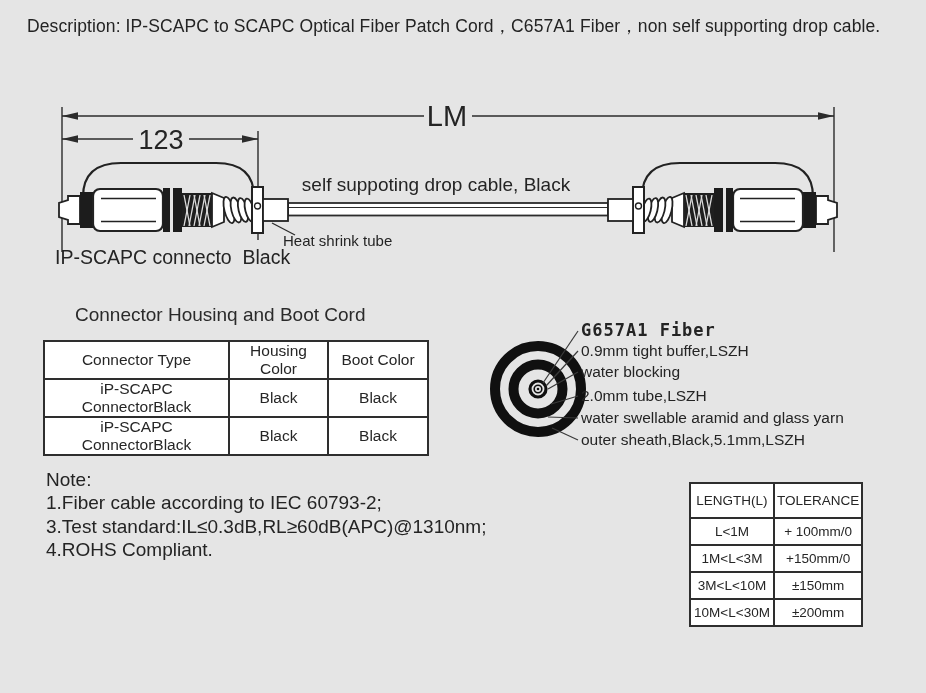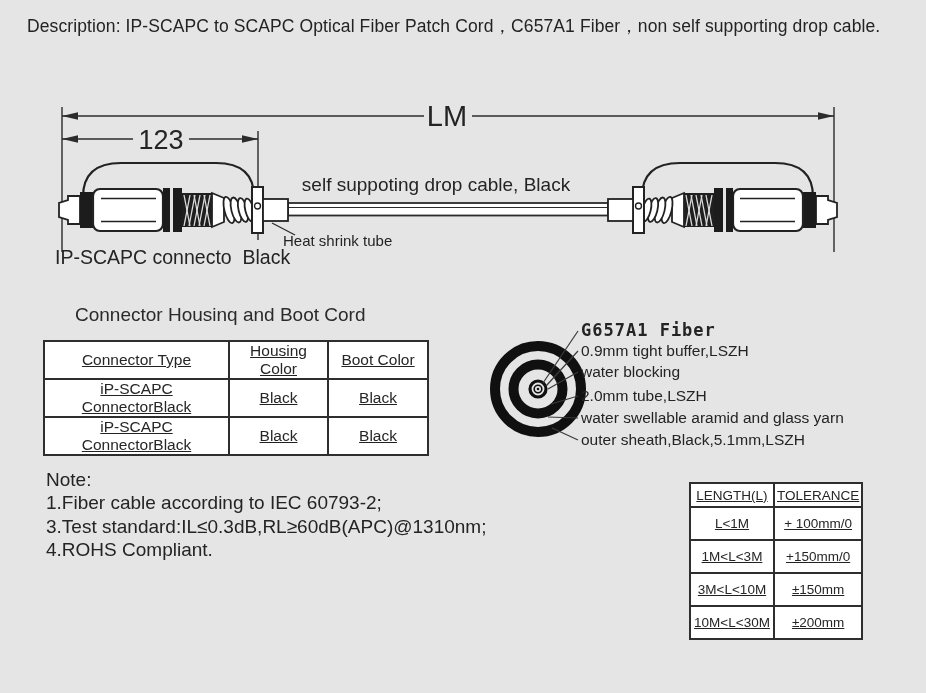--- a/index.html
+++ b/index.html
@@ -27,38 +27,37 @@
 
   .conn-table-title {
     left: 75px; top: 304px;
     font-size: 19px;
     color: #2a2a2a;
   }
   table.spec {
     border-collapse: collapse;
     table-layout: fixed;
     background: #fff;
-    text-decoration: underline;
   }
   table.spec td, table.spec th {
     border: 2px solid #2e2e2e;
     text-align: center;
     vertical-align: middle;
     font-weight: normal;
     color: #262626;
     padding: 0 2px;
   }
   .conn-table { left: 43px; top: 340px; }
   .conn-table td, .conn-table th { font-size: 15.5px; }
   .conn-table tr { height: 35px; }
 
   .tol-table { left: 689px; top: 482px; }
   .tol-table td, .tol-table th { font-size: 13.5px; }
-  .tol-table tr { height: 33px; }
-  .tol-table tr.hdr { height: 24px; }
+  .tol-table tr { height: 27px; }
+  .tol-table tr.hdr { height: 35px; }
 
   .notes {
     left: 46px; top: 468px;
     font-size: 19px;
     line-height: 23.4px;
     color: #242424;
   }
 </style>
 </head>
 <body>

